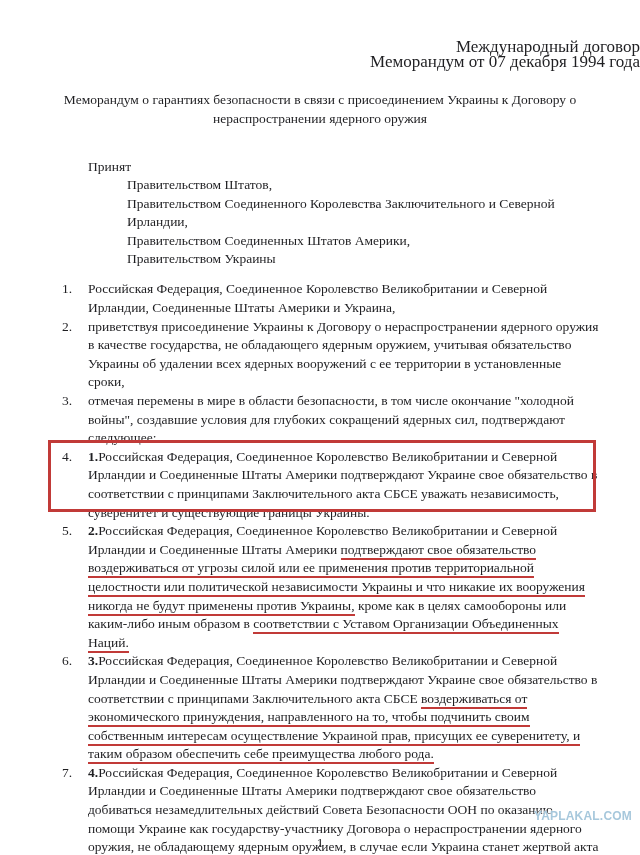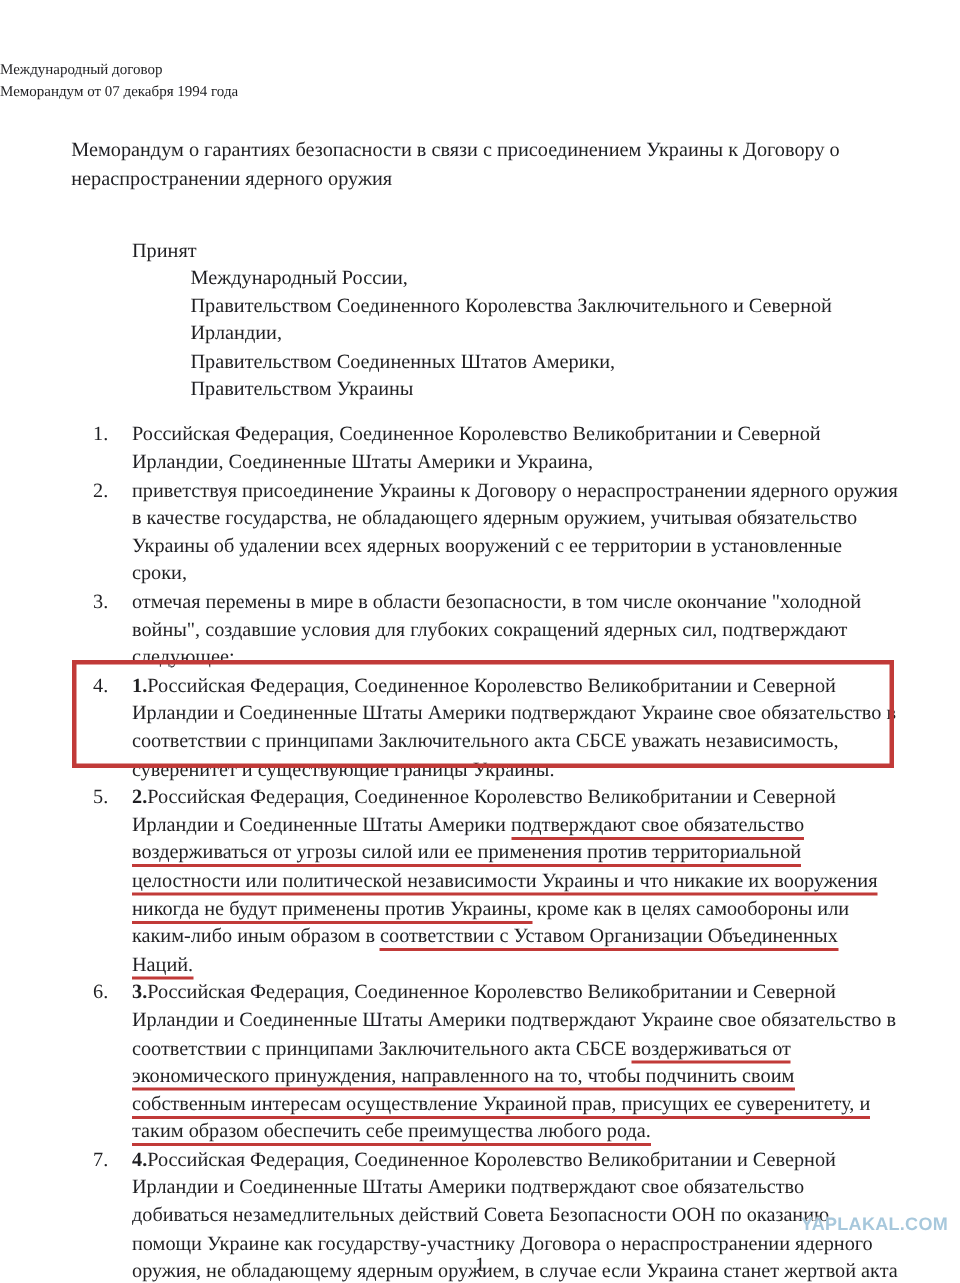--- a/index.html
+++ b/index.html
@@ -9,24 +9,24 @@
   }
   html,body{margin:0;padding:0;}
   body{
     width:640px;height:855px;background:#ffffff;
     font-family:"Liberation Serif", serif;color:var(--ink);
   }
   .page{
     position:relative;width:640px;height:855px;overflow:hidden;background:#ffffff;
   }
   .doc-type{
-    padding-top:39px;text-align:left;font-size:10px;line-height:15px;
+    padding-top:39px;text-align:right;font-size:17px;line-height:15px;
   }
   .doc-title{
-    width:545px;margin:22px auto 0;text-align:left;
+    width:545px;margin:22px auto 0;text-align:center;
     font-size:13.5px;line-height:18.5px;
   }
   .adopted{
     margin:30px 0 12px 88px;font-size:13.5px;line-height:18.4px;
   }
   .adopted .gov{margin-left:39px;width:474px;}
   .memo-list{
     margin:7px 0 0 62px;width:539px;font-size:13.5px;line-height:18.6px;
   }
   .row{display:flex;position:relative;}
@@ -61,21 +61,21 @@
   <div class="doc-type">
     <div>Международный договор</div>
     <div>Меморандум от 07 декабря 1994 года</div>
   </div>
 
   <div class="doc-title">Меморандум о гарантиях безопасности в связи с присоединением Украины к Договору о нераспространении ядерного оружия</div>
 
   <div class="adopted">
     <div>Принят</div>
     <div id="gov-list">
-        <div class="gov">Международный России,</div>
+        <div class="gov">Правительством Штатов,</div>
         <div class="gov">Правительством Соединенного Королевства Заключительного и Северной Ирландии,</div>
         <div class="gov">Правительством Соединенных Штатов Америки,</div>
         <div class="gov">Правительством Украины</div>
       </div>
   </div>
 
   <div class="memo-list" id="memo-list">
       <div class="row">
         <div class="num">1.</div>
         <div class="txt"><span class="">Российская Федерация, Соединенное Королевство Великобритании и Северной Ирландии, Соединенные Штаты Америки и Украина,</span></div>

